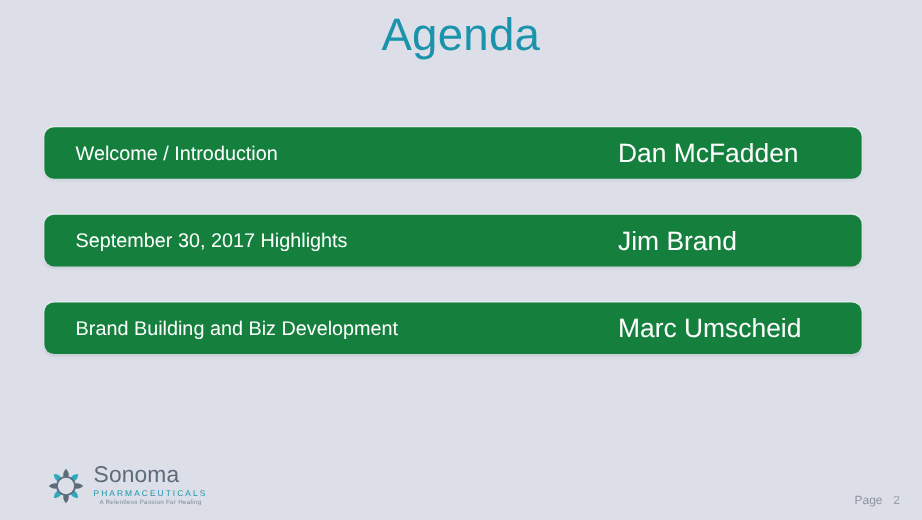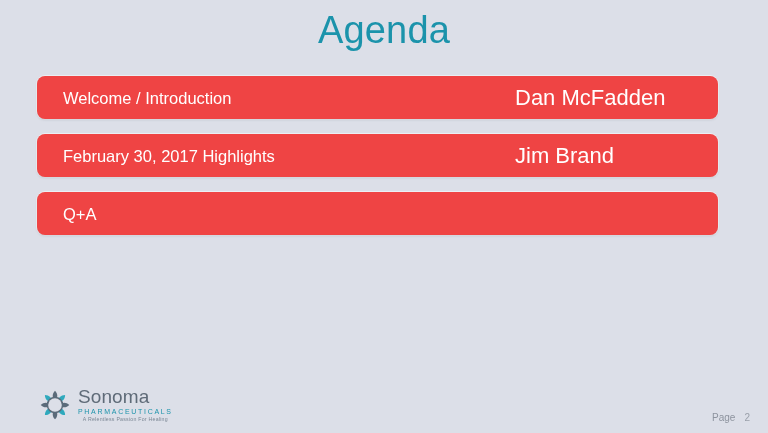--- a/index.html
+++ b/index.html
@@ -40,26 +40,27 @@
     position: absolute;
     left: 37px;
     top: 76px;
     width: 681px;
   }
 
   .agenda-row {
     position: relative;
     height: 43px;
     margin-bottom: 15px;
-    background: #ef4444;
+    background: #15803d;
     border-radius: 8px;
     box-shadow: 0 1px 2px rgba(120,125,140,0.30),
                 0 0 0 1px rgba(255,255,255,0.55);
     display: flex;
     align-items: center;
+    margin-top: 30px;
   }
   .agenda-row:last-child {
     margin-bottom: 0;
   }
 
   .agenda-topic {
     position: absolute;
     left: 26px;
     top: 50%;
     transform: translateY(-50%);
@@ -153,30 +154,30 @@
   <div class="slide-title">Agenda</div>
 
   <div class="agenda">
 
     <div class="agenda-row">
       <span class="agenda-topic">Welcome / Introduction</span>
       <span class="agenda-owner">Dan McFadden</span>
     </div>
 
     <div class="agenda-row">
-      <span class="agenda-topic">February 30, 2017 Highlights</span>
+      <span class="agenda-topic">September 30, 2017 Highlights</span>
       <span class="agenda-owner">Jim Brand</span>
     </div>
 
-
-
     <div class="agenda-row">
-      <span class="agenda-topic">Q+A</span>
-      <span class="agenda-owner"></span>
+      <span class="agenda-topic">Brand Building and Biz Development</span>
+      <span class="agenda-owner">Marc Umscheid</span>
     </div>
+
+
 
   </div>
 
   <div class="footer-logo">
     <span class="logo-mark">
       <svg viewBox="0 0 100 100" width="34" height="34" aria-hidden="true">
         <g>
 
           <g transform="translate(50,50)">
             <g transform="rotate(0)">

